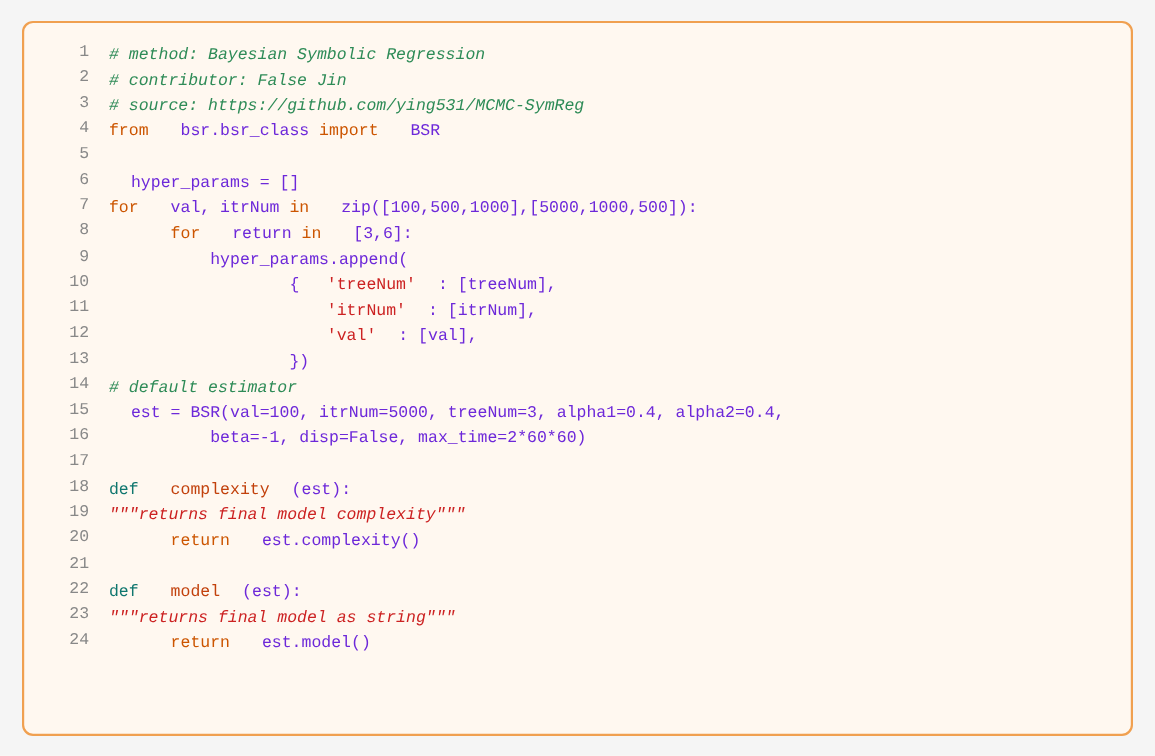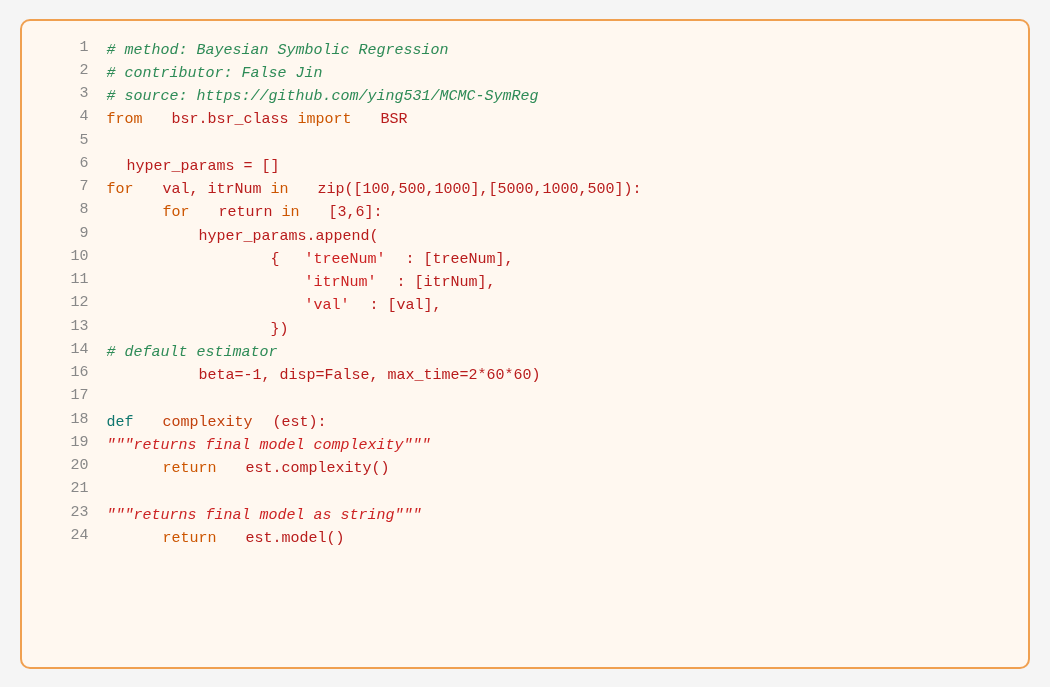--- a/index.html
+++ b/index.html
@@ -54,21 +54,21 @@
       font-family: 'Courier New', Courier, monospace;
       white-space: pre;
       vertical-align: top;
       line-height: 1.55;
     }
 
     
     .c-comment { color: #2e8b57; font-style: italic; }
     .c-keyword { color: #cc5500; font-weight: normal; }
     .c-string  { color: #cc2222; margin-left: 25px; }
-    .c-normal  { color: #b91c1c; margin-left: 20px; }
+    .c-normal  { color: #6d28d9; margin-left: 20px; }
     .c-defkw   { color: #0f766e; font-weight: normal; }
     .c-defname { color: #c2410c; }
     .c-docstr  { color: #cc2222; font-style: italic; }
   </style>
 </head>
 <body>
 
 <div class="code-container">
   <div class="code-block" id="code-block">
   <div class="code-line">
@@ -121,20 +121,24 @@
       </div>
       <div class="code-line">
         <span class="line-num">13</span>
         <span class="line-content"><span class="c-normal">                })</span></span>
       </div>
       <div class="code-line">
         <span class="line-num">14</span>
         <span class="line-content"><span class="c-comment"># default estimator</span></span>
       </div>
       <div class="code-line">
+        <span class="line-num">15</span>
+        <span class="line-content"><span class="c-normal">est = BSR(val=100, itrNum=5000, treeNum=3, alpha1=0.4, alpha2=0.4,</span></span>
+      </div>
+      <div class="code-line">
         <span class="line-num">16</span>
         <span class="line-content"><span class="c-normal">        beta=-1, disp=False, max_time=2*60*60)</span></span>
       </div>
       <div class="code-line">
         <span class="line-num">17</span>
         <span class="line-content"><span>&nbsp;</span></span>
       </div>
       <div class="code-line">
         <span class="line-num">18</span>
         <span class="line-content"><span class="c-defkw">def</span><span class="c-normal"> </span><span class="c-defname">complexity</span><span class="c-normal">(est):</span></span>
@@ -145,20 +149,24 @@
       </div>
       <div class="code-line">
         <span class="line-num">20</span>
         <span class="line-content"><span class="c-normal">    </span><span class="c-keyword">return</span><span class="c-normal"> est.complexity()</span></span>
       </div>
       <div class="code-line">
         <span class="line-num">21</span>
         <span class="line-content"><span>&nbsp;</span></span>
       </div>
       <div class="code-line">
+        <span class="line-num">22</span>
+        <span class="line-content"><span class="c-defkw">def</span><span class="c-normal"> </span><span class="c-defname">model</span><span class="c-normal">(est):</span></span>
+      </div>
+      <div class="code-line">
         <span class="line-num">23</span>
         <span class="line-content"><span class="c-docstr">"""returns final model as string"""</span></span>
       </div>
       <div class="code-line">
         <span class="line-num">24</span>
         <span class="line-content"><span class="c-normal">    </span><span class="c-keyword">return</span><span class="c-normal"> est.model()</span></span>
       </div>
     </div>
 </div>
 

